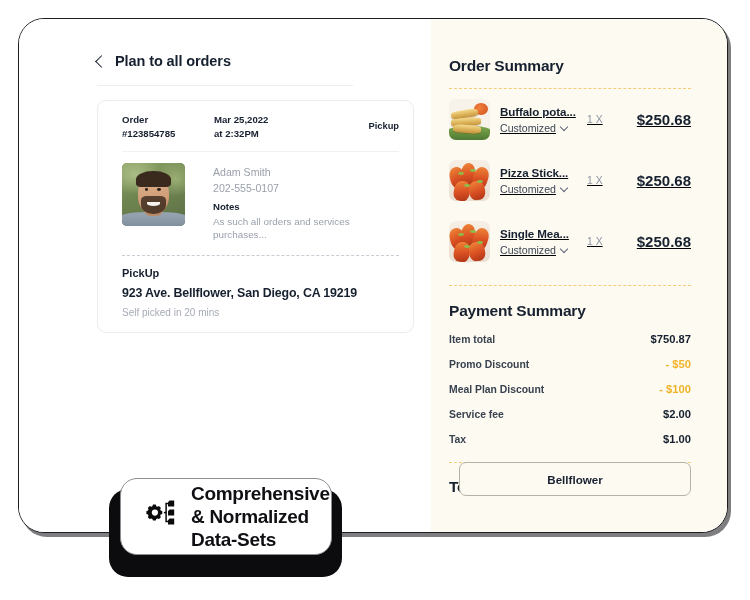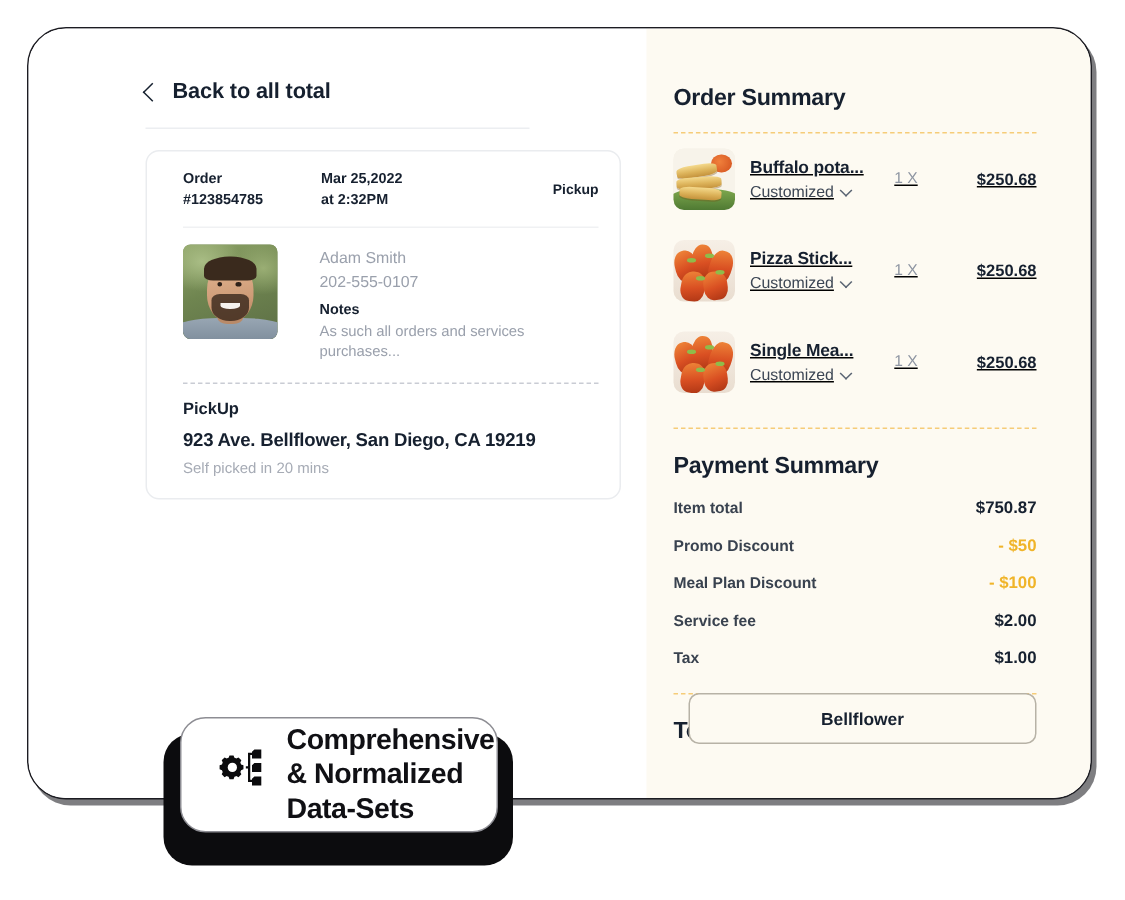--- a/index.html
+++ b/index.html
@@ -267,22 +267,22 @@
     font-size: 10.6px; color: #3c4654; margin-top: 4px;
     cursor: pointer;
   }
   .chev-dn {
     width: 6px; height: 6px;
     border-right: 1.4px solid #5a6473;
     border-bottom: 1.4px solid #5a6473;
     transform: rotate(45deg);
     margin-top: -3px;
   }
-  .item-qty { font-size: 10.4px; color: #8e95a2; width: 34px; text-align: center; }
-  .item-price { font-size: 11px; font-weight: 700; color: #16202f; width: 60px; text-align: right; }
+  .item-qty { font-size: 10.4px; color: #8e95a2; width: 34px; text-align: left; }
+  .item-price { font-size: 15px; font-weight: 700; color: #16202f; width: 60px; text-align: right; }
 
   .pay-title {
     font-size: 15.5px; font-weight: 700; color: #16202f;
     margin-top: 16px; letter-spacing: -0.2px;
   }
   .pay-row {
     display: flex; justify-content: space-between; align-items: baseline;
     margin-top: 13px;
   }
   .pay-row:first-of-type { margin-top: 14px; }
@@ -341,21 +341,21 @@
 <body>
 
 <div id="app">
 
   <div class="window-card">
 
     <div class="left-panel">
 
       <div class="back-row">
         <span class="chev-left"></span>
-        <span class="back-label">Back to all total</span>
+        <span class="back-label">Plan to all orders</span>
       </div>
 
       <div class="hdr-rule"></div>
 
 
       <div class="order-card">
 
         <div class="oc-head">
           <div class="oc-col num">
             <div>Order</div>

